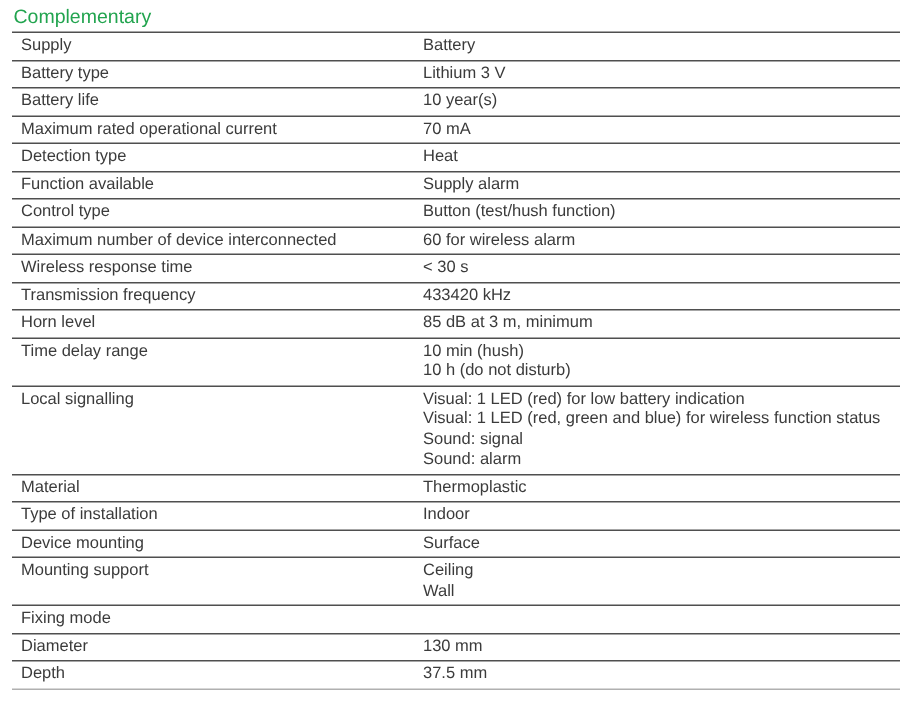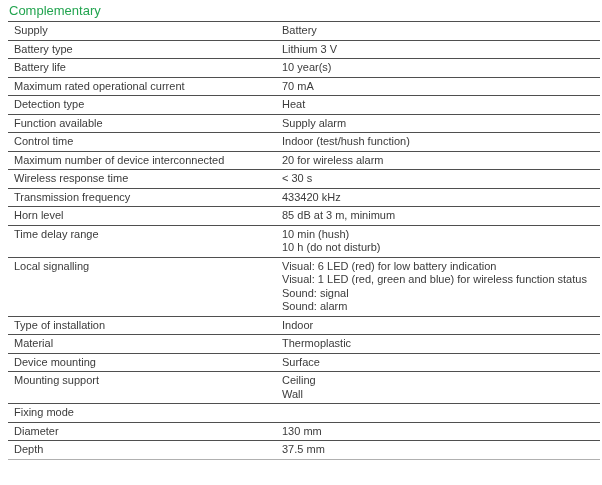--- a/index.html
+++ b/index.html
@@ -97,30 +97,30 @@
   </div>
 
   <div class="spec-row">
     <div class="row-label">Function available</div>
     <div class="row-value">
           <div class="value-line">Supply alarm</div>
         </div>
   </div>
 
   <div class="spec-row">
-    <div class="row-label">Control time</div>
-    <div class="row-value">
-          <div class="value-line">Indoor (test/hush function)</div>
+    <div class="row-label">Control type</div>
+    <div class="row-value">
+          <div class="value-line">Button (test/hush function)</div>
         </div>
   </div>
 
   <div class="spec-row">
     <div class="row-label">Maximum number of device interconnected</div>
     <div class="row-value">
-          <div class="value-line">20 for wireless alarm</div>
+          <div class="value-line">60 for wireless alarm</div>
         </div>
   </div>
 
 
   <div class="spec-row">
     <div class="row-label">Wireless response time</div>
     <div class="row-value">
           <div class="value-line">&lt; 30 s</div>
         </div>
   </div>
@@ -143,38 +143,38 @@
     <div class="row-label">Time delay range</div>
     <div class="row-value">
           <div class="value-line">10 min (hush)</div>
           <div class="value-line">10 h (do not disturb)</div>
         </div>
   </div>
 
   <div class="spec-row">
     <div class="row-label">Local signalling</div>
     <div class="row-value">
-          <div class="value-line">Visual: 6 LED (red) for low battery indication</div>
+          <div class="value-line">Visual: 1 LED (red) for low battery indication</div>
           <div class="value-line">Visual: 1 LED (red, green and blue) for wireless function status</div>
           <div class="value-line">Sound: signal</div>
           <div class="value-line">Sound: alarm</div>
         </div>
   </div>
 
   <div class="spec-row">
+    <div class="row-label">Material</div>
+    <div class="row-value">
+          <div class="value-line">Thermoplastic</div>
+        </div>
+  </div>
+
+  <div class="spec-row">
     <div class="row-label">Type of installation</div>
     <div class="row-value">
           <div class="value-line">Indoor</div>
-        </div>
-  </div>
-
-  <div class="spec-row">
-    <div class="row-label">Material</div>
-    <div class="row-value">
-          <div class="value-line">Thermoplastic</div>
         </div>
   </div>
 
   <div class="spec-row">
     <div class="row-label">Device mounting</div>
     <div class="row-value">
           <div class="value-line">Surface</div>
         </div>
   </div>
 

